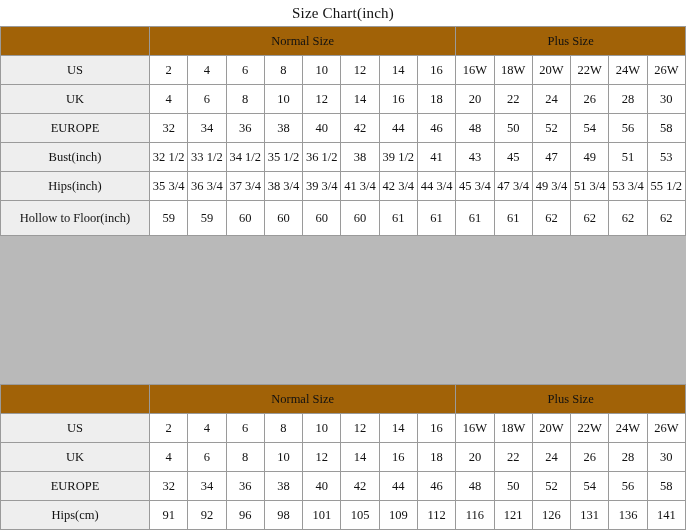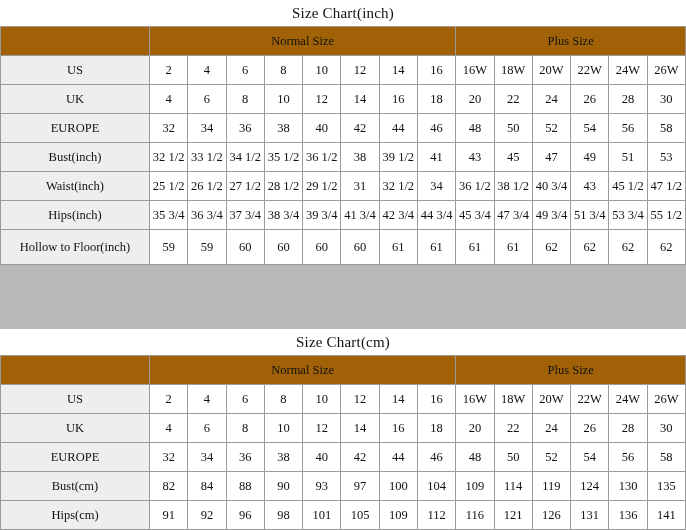--- a/index.html
+++ b/index.html
@@ -161,37 +161,20 @@
             <td class="val val-small">39 1/2</td>
             <td class="val">41</td>
             <td class="val">43</td>
             <td class="val">45</td>
             <td class="val">47</td>
             <td class="val">49</td>
             <td class="val">51</td>
             <td class="val">53</td>
           </tr>
           <tr class="data-row">
-            <td class="label-cell">Waist(inch)</td>
-            <td class="val val-small">25 1/2</td>
-            <td class="val val-small">26 1/2</td>
-            <td class="val val-small">27 1/2</td>
-            <td class="val val-small">28 1/2</td>
-            <td class="val val-small">29 1/2</td>
-            <td class="val">31</td>
-            <td class="val val-small">32 1/2</td>
-            <td class="val">34</td>
-            <td class="val val-small">36 1/2</td>
-            <td class="val val-small">38 1/2</td>
-            <td class="val val-small">40 3/4</td>
-            <td class="val">43</td>
-            <td class="val val-small">45 1/2</td>
-            <td class="val val-small">47 1/2</td>
-          </tr>
-          <tr class="data-row">
             <td class="label-cell">Hips(inch)</td>
             <td class="val val-small">35 3/4</td>
             <td class="val val-small">36 3/4</td>
             <td class="val val-small">37 3/4</td>
             <td class="val val-small">38 3/4</td>
             <td class="val val-small">39 3/4</td>
             <td class="val val-small">41 3/4</td>
             <td class="val val-small">42 3/4</td>
             <td class="val val-small">44 3/4</td>
             <td class="val val-small">45 3/4</td>
@@ -216,21 +199,20 @@
             <td class="val">62</td>
             <td class="val">62</td>
             <td class="val">62</td>
             <td class="val">62</td>
           </tr>
         </tbody>
     </table>
   </div>
 
   <div class="chart-block">
-    <div class="chart-title">Size Chart(cm)</div>
     <table class="size-table">
       <tbody>
           <tr class="head-row">
             <td class="label-cell empty-corner"></td>
             <td class="group-head" colspan="8">Normal Size</td>
             <td class="group-head" colspan="6">Plus Size</td>
           </tr>
           <tr class="data-row">
             <td class="label-cell">US</td>
             <td class="val">2</td>
@@ -276,37 +258,20 @@
             <td class="val">44</td>
             <td class="val">46</td>
             <td class="val">48</td>
             <td class="val">50</td>
             <td class="val">52</td>
             <td class="val">54</td>
             <td class="val">56</td>
             <td class="val">58</td>
           </tr>
           <tr class="data-row">
-            <td class="label-cell">Bust(cm)</td>
-            <td class="val">82</td>
-            <td class="val">84</td>
-            <td class="val">88</td>
-            <td class="val">90</td>
-            <td class="val">93</td>
-            <td class="val">97</td>
-            <td class="val">100</td>
-            <td class="val">104</td>
-            <td class="val">109</td>
-            <td class="val">114</td>
-            <td class="val">119</td>
-            <td class="val">124</td>
-            <td class="val">130</td>
-            <td class="val">135</td>
-          </tr>
-          <tr class="data-row">
             <td class="label-cell">Hips(cm)</td>
             <td class="val">91</td>
             <td class="val">92</td>
             <td class="val">96</td>
             <td class="val">98</td>
             <td class="val">101</td>
             <td class="val">105</td>
             <td class="val">109</td>
             <td class="val">112</td>
             <td class="val">116</td>

